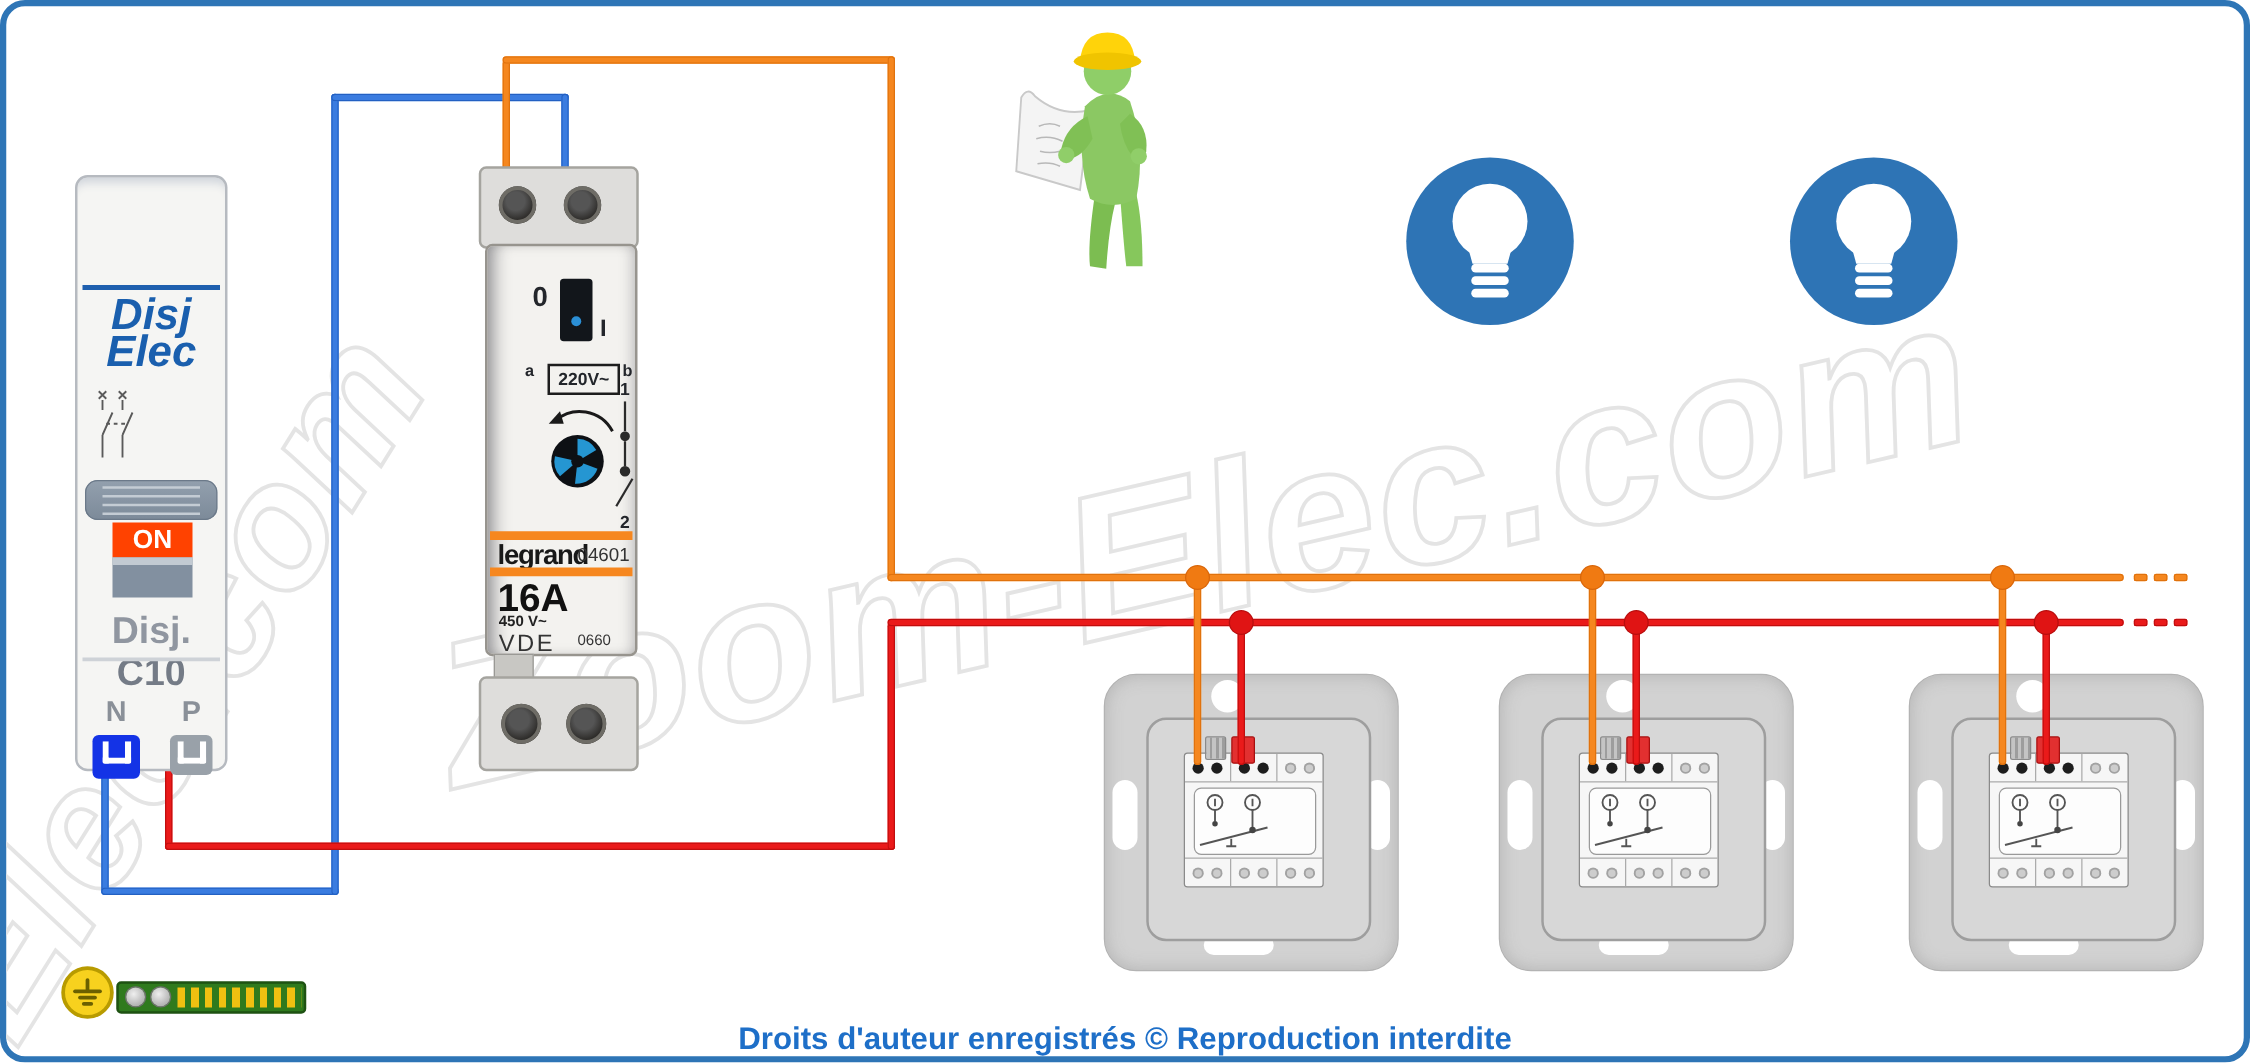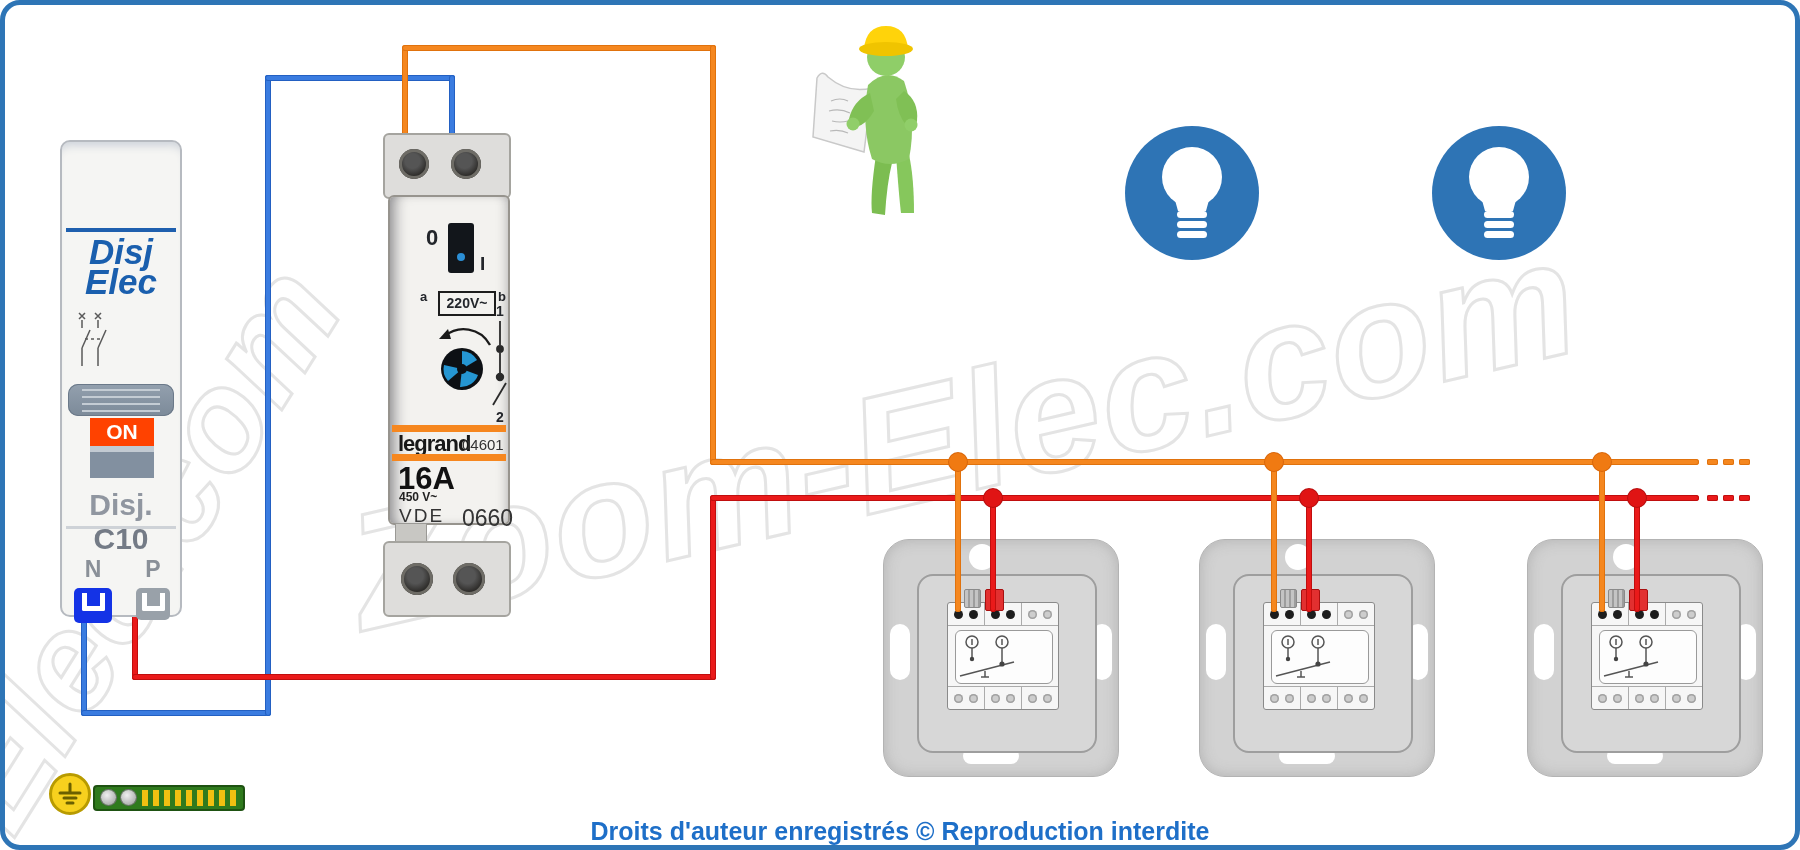--- a/index.html
+++ b/index.html
@@ -174,21 +174,21 @@
       </g>
     </svg>
     <span style="left:100px;top:212px;width:20px;text-align:center;font-size:14px;font-weight:bold;">2</span>
     <div class="stripe" style="top:228px;"></div>
     <span style="left:8px;top:234px;font-size:22px;font-weight:bold;color:#181818;letter-spacing:-1px;">legrand</span>
     <span style="left:72px;top:239px;font-size:15px;color:#333;">04601</span>
     <div class="stripe" style="top:257px;"></div>
     <span style="left:8px;top:264px;font-size:31px;font-weight:bold;color:#111;">16A</span>
     <span style="left:9px;top:293px;font-size:12px;font-weight:bold;color:#222;">450 V~</span>
     <span style="left:9px;top:308px;font-size:19px;color:#333;letter-spacing:2px;">VDE</span>
-    <span style="left:72px;top:308px;font-size:23px;color:#333;">0660</span>
+    <span style="left:72px;top:308px;font-size:12px;color:#333;">0660</span>
   </div>
   <div style="position:absolute;left:390px;top:518px;width:30px;height:20px;background:#c8c7c3;border:1px solid #9a9995;z-index:6;"></div>
   <div class="blockterm" style="left:378px;top:536px;width:128px;height:76px;">
     <div class="screwhole" style="left:16px;top:20px;width:32px;height:32px;"></div>
     <div class="screwhole" style="left:68px;top:20px;width:32px;height:32px;"></div>
   </div>
 
   <svg id="worker" width="135" height="205" viewBox="0 0 135 205">
     <path d="M30 62 Q24 54 19 63 L15 122 L66 137 L74 73 Q50 79 30 62 Z" fill="#f4f4f4" stroke="#c9c9c9" stroke-width="1.5"></path>
     <path d="M33 86 q9 -4 17 0 M31 96 q11 -3 21 2 M34 106 q8 2 16 0 M32 116 q10 -2 18 2" stroke="#b8b8b8" stroke-width="1.2" fill="none"></path>

